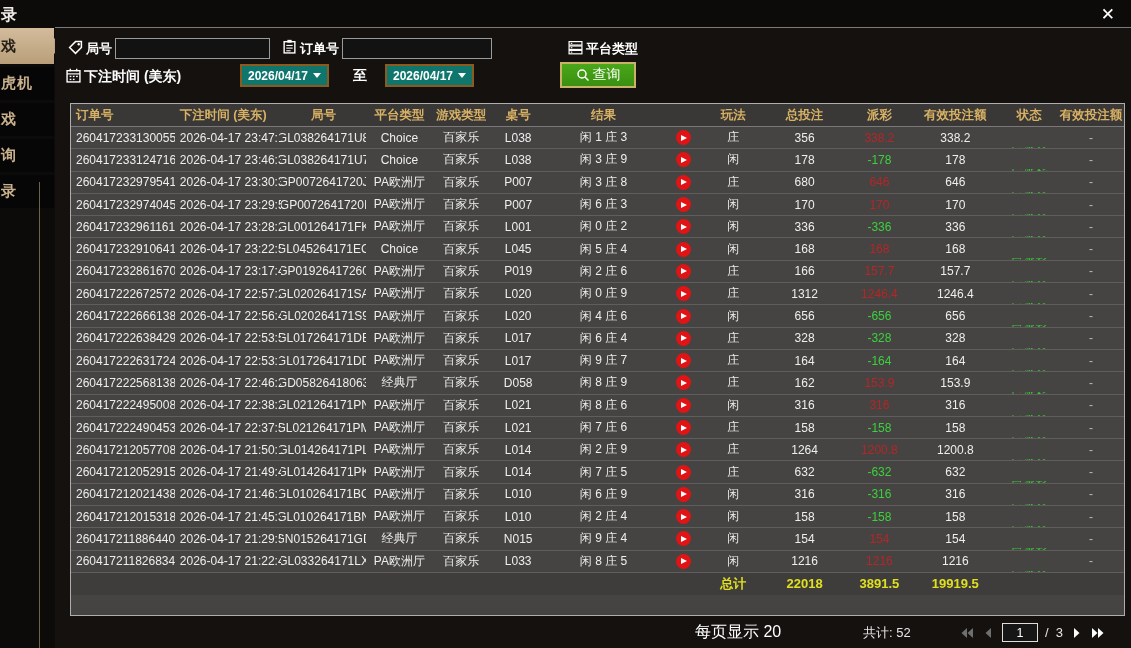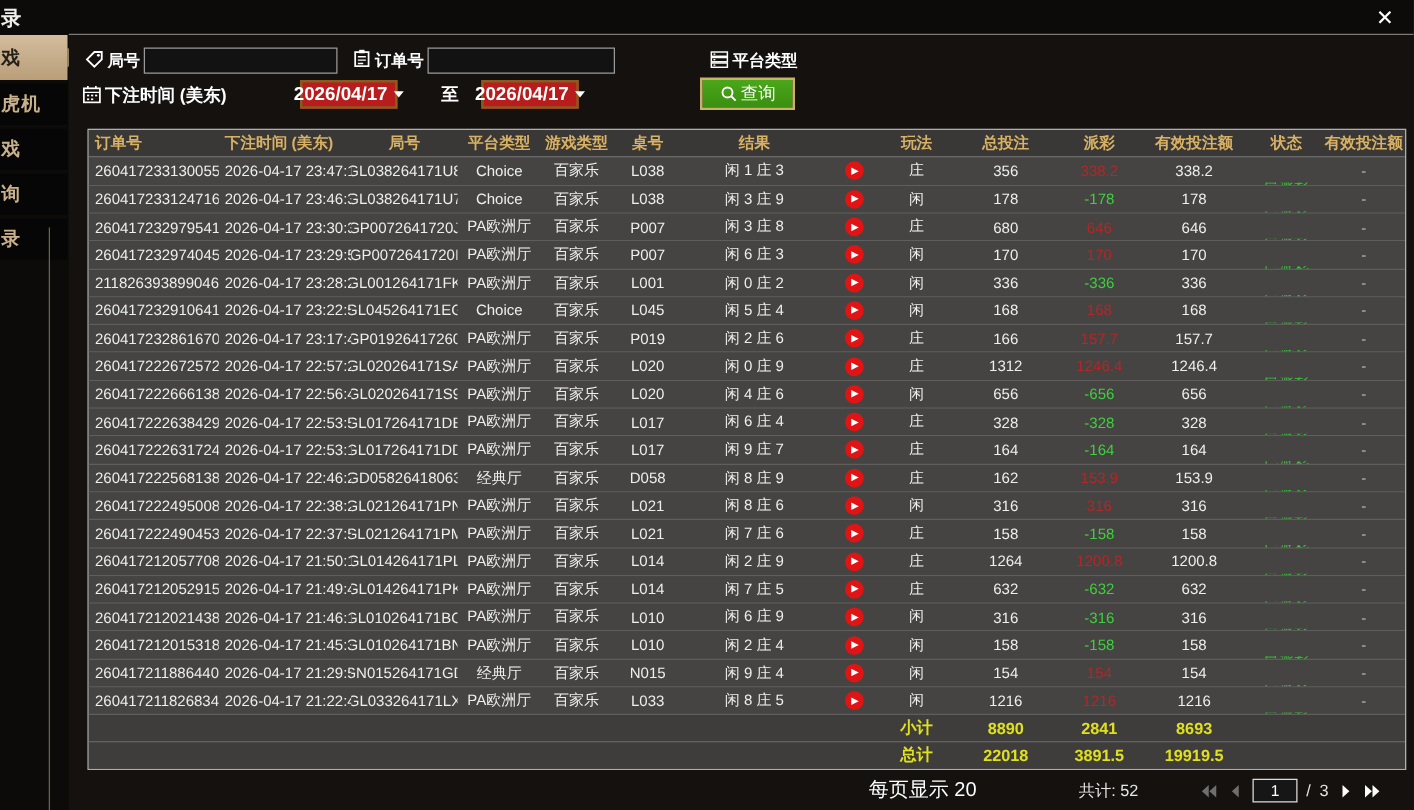--- a/index.html
+++ b/index.html
@@ -25,22 +25,22 @@
   .panel { position:absolute; left:55px; top:28px; right:0; bottom:0; background:#14110f; }
 
   .f-label { position:absolute; font-size:13px; font-weight:bold; color:#ffffff; white-space:nowrap; }
   .f-icon { position:absolute; width:15px; height:15px; }
   .f-input { position:absolute; height:21px; background:#121212; border:1px solid #9a9a9a;
              color:#e8e8e8; font-size:12px; padding:0 5px; outline:none; }
   .f-select { position:absolute; height:22px; background:#23211f; border:1px solid #a5702c;
               color:#ffffff; font-size:13px; display:flex; align-items:center; padding:0 8px; cursor:default; }
   .f-select .caret { margin-left:auto; width:0; height:0; border-left:5px solid transparent;
               border-right:5px solid transparent; border-top:6px solid #ffffff; }
-  .date-select { position:absolute; width:78px; height:23px; background:#b91c1c; border:2px solid #8a5a1e;
-              color:#ffffff; font-size:15px; font-weight:bold; display:flex; align-items:center;
+  .date-select { position:absolute; width:89px; height:23px; background:#0f766e; border:2px solid #8a5a1e;
+              color:#ffffff; font-size:12px; font-weight:bold; display:flex; align-items:center;
               justify-content:center; gap:5px; cursor:default; }
   .date-select .caret { width:0; height:0; border-left:4px solid transparent; border-right:4px solid transparent;
               border-top:5px solid #ffffff; }
   .search-btn { position:absolute; left:505px; top:34px; width:76px; height:26px; background:linear-gradient(#4aa719,#3a8f10);
               border:2px solid #c8b268; color:#ffffff; font-size:14px; font-weight:normal;
               display:flex; align-items:center; justify-content:center; gap:3px; cursor:default; }
 
   
   .grid { position:absolute; left:15px; top:75px; width:1055px; height:513px;
           border:1px solid #aeaeae; background:#454443; display:flex; flex-direction:column; }
@@ -228,21 +228,21 @@
           <span class="cell c8">
             <span class="play-btn"></span>
           </span>
           <span class="cell c9">闲</span>
           <span class="cell c10">170</span>
           <span class="cell c11 pos">170</span>
           <span class="cell c12">170</span>
           <span class="cell c13 status-ok">已派彩</span>
           <span class="cell c14 mode-dash">-</span>
         </div><div class="t-row">
-          <span class="cell c1 left">211826393899046</span>
+          <span class="cell c1 left">260417232961161</span>
           <span class="cell c2 left">2026-04-17 23:28:24</span>
           <span class="cell c3">GL001264171FK</span>
           <span class="cell c4">PA欧洲厅</span>
           <span class="cell c5">百家乐</span>
           <span class="cell c6">L001</span>
           <span class="cell c7">闲 0 庄 2</span>
           <span class="cell c8">
             <span class="play-btn"></span>
           </span>
           <span class="cell c9">闲</span>
@@ -501,36 +501,20 @@
             <span class="play-btn"></span>
           </span>
           <span class="cell c9">闲</span>
           <span class="cell c10">1216</span>
           <span class="cell c11 pos">1216</span>
           <span class="cell c12">1216</span>
           <span class="cell c13 status-ok">已派彩</span>
           <span class="cell c14 mode-dash">-</span>
         </div></div>
 
-    <div class="t-sum">
-      <span class="cell c1"></span>
-        <span class="cell c2"></span>
-        <span class="cell c3"></span>
-      <span class="cell c4"></span>
-        <span class="cell c5"></span>
-        <span class="cell c6"></span>
-      <span class="cell c7"></span>
-        <span class="cell c8"></span>
-      <span class="cell c9">小计</span>
-      <span class="cell c10">8890</span>
-      <span class="cell c11">2841</span>
-      <span class="cell c12">8693</span>
-      <span class="cell c13"></span>
-        <span class="cell c14"></span>
-    </div>
     <div class="t-sum" style="border-bottom:none">
       <span class="cell c1"></span>
         <span class="cell c2"></span>
         <span class="cell c3"></span>
       <span class="cell c4"></span>
         <span class="cell c5"></span>
         <span class="cell c6"></span>
       <span class="cell c7"></span>
         <span class="cell c8"></span>
       <span class="cell c9">总计</span>

